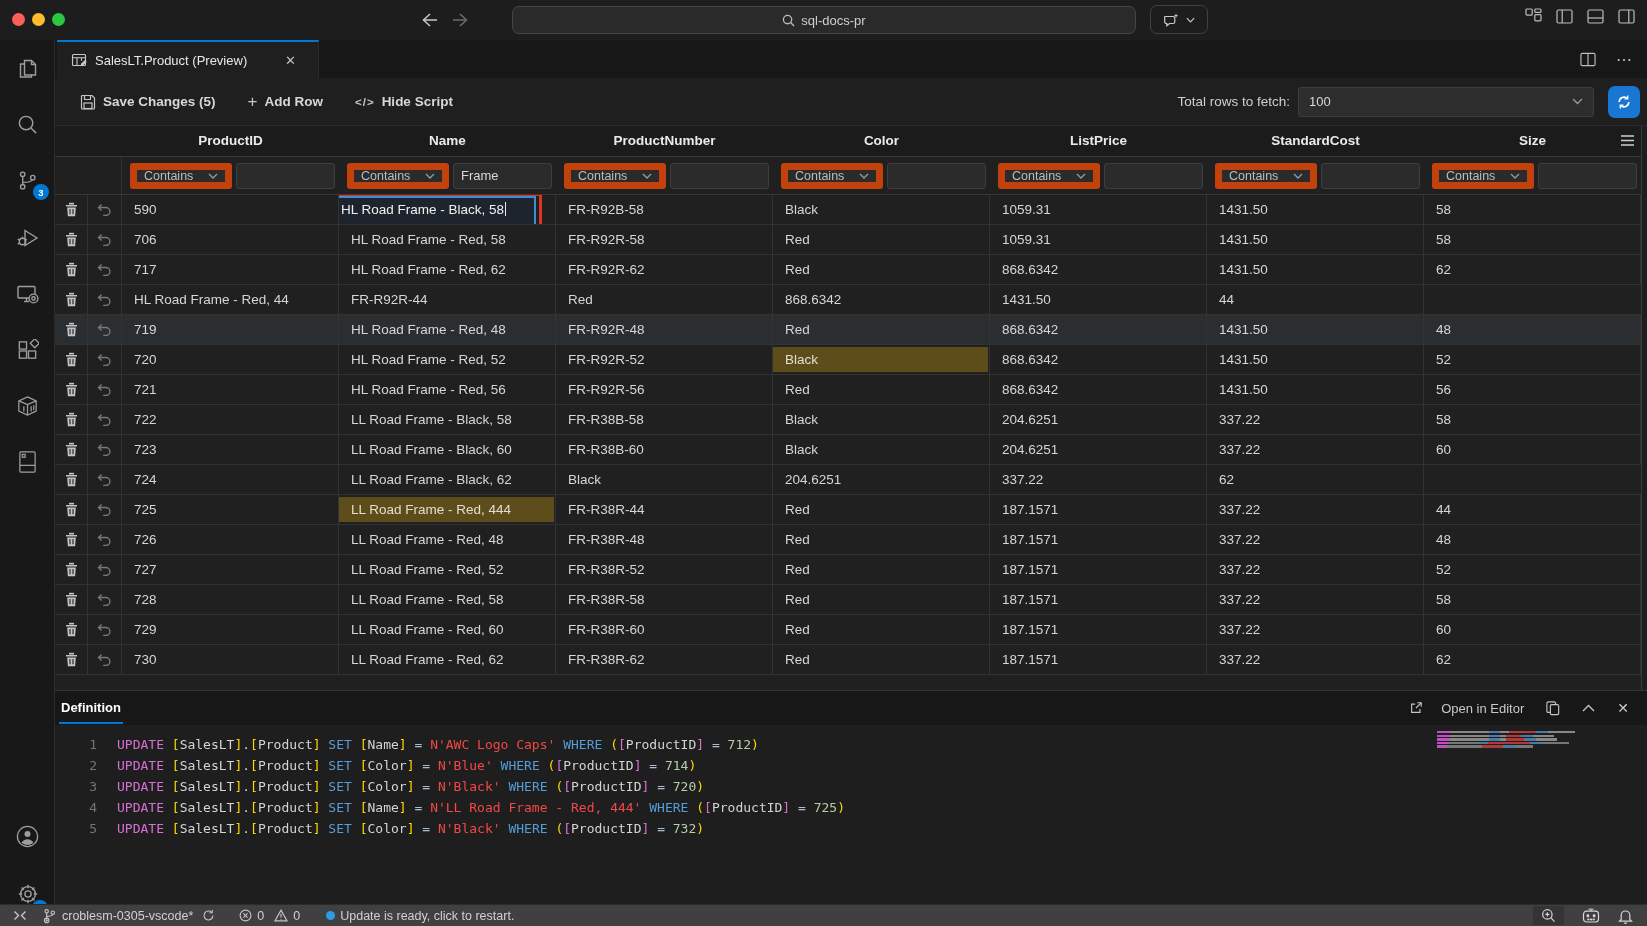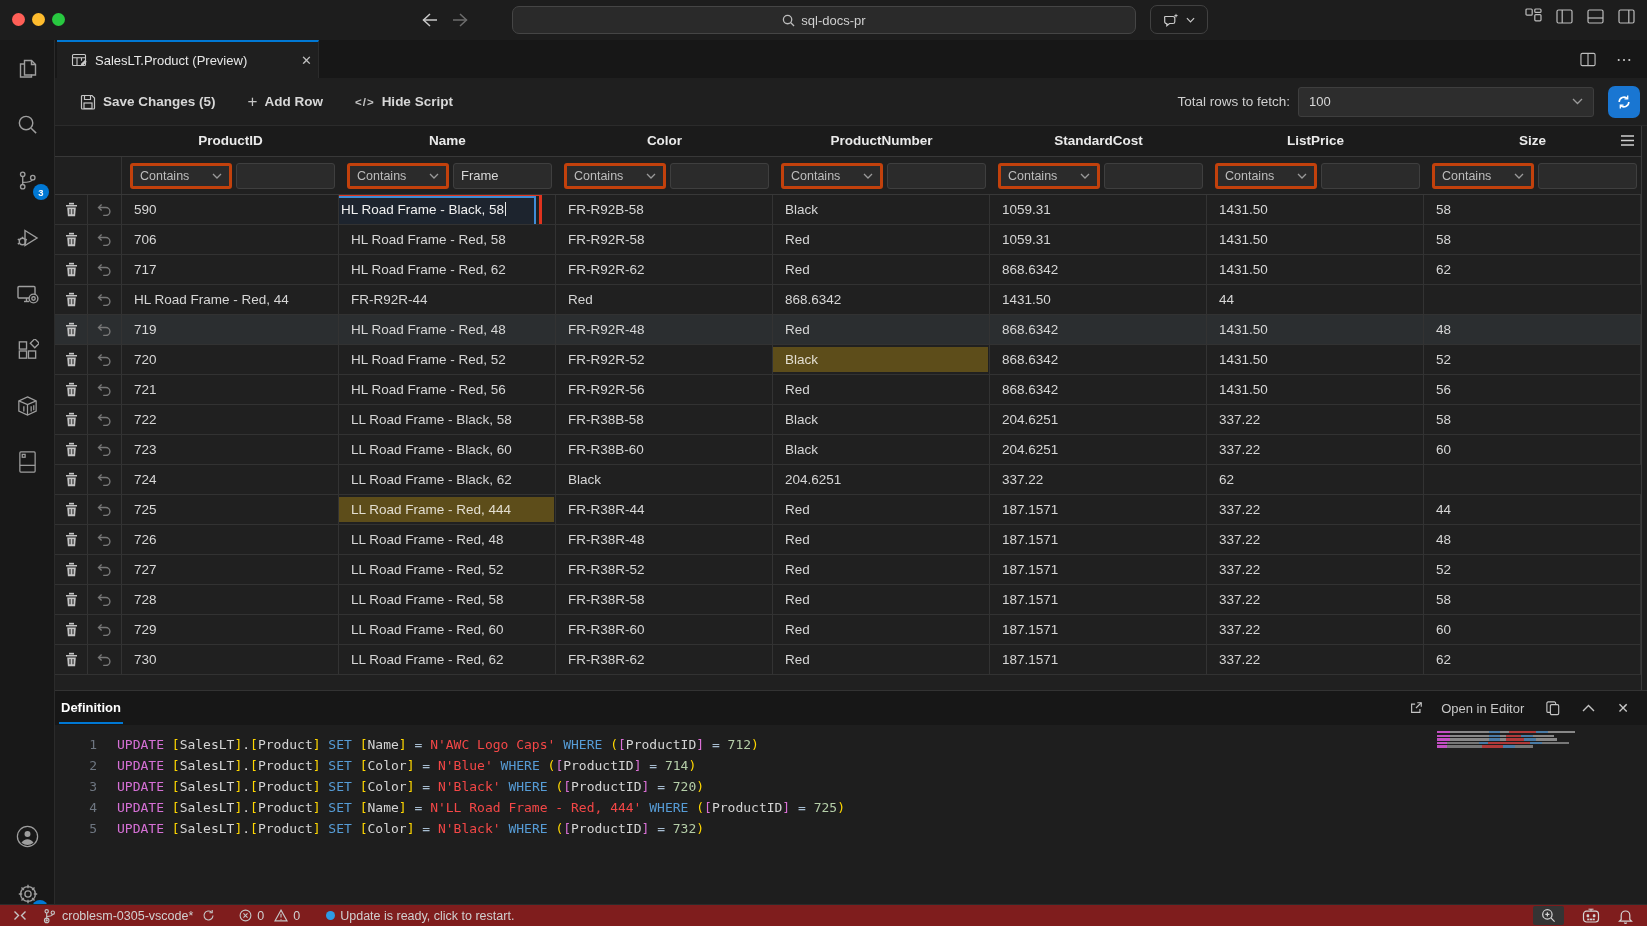--- a/index.html
+++ b/index.html
@@ -17,21 +17,21 @@
   .win-icons { position:absolute; right:12px; top:8px; display:flex; gap:14px; align-items:center; }
   .win-icons span { display:inline-flex; }
 
   
   .activitybar { position:absolute; left:0; top:40px; width:55px; height:864px; background:#181818; border-right:1px solid #2b2b2b; }
   .ab-icon { position:absolute; left:0; width:55px; height:44px; display:flex; align-items:center; justify-content:center; }
   .badge { position:absolute; background:#0078d4; color:#fff; border-radius:50%; font-size:9.5px; font-weight:700; width:16px; height:16px; display:flex; align-items:center; justify-content:center; }
 
   
   .tabstrip { position:absolute; left:55px; top:40px; width:1592px; height:38px; background:#171717; }
-  .tab { position:absolute; left:2px; top:0; width:262px; height:38px; background:#1f1f1f; border-top:2px solid var(--accent); border-right:1px solid #2b2b2b; display:flex; align-items:center; gap:8px; padding:0 6px 0 14px; font-size:13px; color:#e8e8e8; }
+  .tab { position:absolute; left:2px; top:0; width:262px; height:38px; background:#1f1f1f; border-top:2px solid var(--accent); border-right:1px solid #2b2b2b; display:flex; align-items:center; gap:8px; padding:0 22px 0 14px; font-size:13px; color:#e8e8e8; }
   .tab .close { margin-left:auto; color:#c0c0c0; font-size:13px; }
   .tabstrip-icons { position:absolute; right:14px; top:0; height:38px; display:flex; gap:20px; align-items:center; color:#c0c0c0; }
 
   .toolbar { position:absolute; left:55px; top:78px; width:1592px; height:48px; background:#1f1f1f; border-bottom:1px solid #2b2b2b; display:flex; align-items:center; font-size:13.5px; color:#d7d7d7; font-weight:600; }
   .tb-item { display:flex; align-items:center; gap:7px; margin-left:26px; }
   .tb-plus { font-size:17px; font-weight:400; color:#c5c5c5; }
   .tb-code { font-size:11.5px; font-weight:700; color:#c5c5c5; letter-spacing:1px; }
   .tb-right { margin-left:auto; display:flex; align-items:center; font-weight:400; }
   .rows-select { width:296px; height:30px; background:#2d2d2d; border:1px solid #3e3e3e; border-radius:3px; display:flex; align-items:center; padding:0 10px; margin-left:8px; color:#d8d8d8; font-size:13px; }
   .rows-select .chev { margin-left:auto; }
@@ -39,21 +39,21 @@
 
   
   .grid { position:absolute; left:55px; top:126px; width:1587px; height:564px; background:#202020; border-right:1px solid #3a3a3a; overflow:hidden; }
   .grid-header { position:relative; height:31px; background:#1b1b1b; border-bottom:1px solid #383838; display:flex; }
   .gh-spacer { width:67px; }
   .gh-col { width:217px; text-align:center; line-height:30px; font-size:13.5px; font-weight:700; color:#eaeaea; }
   .gh-menu { position:absolute; right:6px; top:8px; }
   .filter-row { height:38px; border-bottom:1px solid #383838; display:flex; }
   .f-spacer { width:67px; border-right:1px solid #333; }
   .fcol { width:217px; display:flex; align-items:center; padding:0 4px 0 8px; gap:4px; }
-  .fsel { width:102px; height:26px; background:#2b2b2b; border:3px solid #c2410c; border-radius:3px; display:flex; align-items:center; padding:0 7px; font-size:12.5px; color:#bdbdbd; }
+  .fsel { width:102px; height:26px; background:#2b2b2b; border:7px solid #c2410c; border-radius:3px; display:flex; align-items:center; padding:0 7px; font-size:12.5px; color:#bdbdbd; }
   .fsel .chev { margin-left:auto; }
   .finput { flex:1; height:26px; background:#2b2b2b; border:1px solid #3f3f3f; border-radius:3px; font-size:13px; color:#d8d8d8; padding:0 7px; line-height:24px; white-space:nowrap; overflow:hidden; }
   .rows-viewport { height:494px; overflow:hidden; }
   .grow { display:flex; height:30px; border-bottom:1px solid #323232; background:#202020; }
   .grow.selected { background:#2b2e30; }
   .act { display:flex; align-items:center; justify-content:center; border-right:1px solid #333; }
   .act.trash { width:33px; } .act.undo { width:34px; }
   .gcell { width:217px; border-right:1px solid #333; font-size:13.5px; color:#d6d6d6; line-height:29px; padding-left:12px; white-space:nowrap; overflow:hidden; position:relative; }
   .mod-cell { position:absolute; left:0; right:1px; top:2px; bottom:2px; background:var(--modified); padding-left:12px; line-height:25px; color:#e3ded0; }
   .anno-box { position:absolute; left:-11px; right:13px; top:-2px; bottom:-3px; border:3px solid var(--annotation); border-radius:2px; z-index:3; pointer-events:none; }
@@ -73,21 +73,21 @@
   .tk-id{color:#d4d4d4} .tk-op{color:#a8bed2} .tk-str{color:#f44747} .tk-num{color:#b5cea8}
   .minimap { position:absolute; right:60px; top:6px; width:150px; }
   .minimap div { height:2.4px; margin-bottom:1.2px; }
   .mm1 { background:linear-gradient(90deg,#c24fc2 0 9%,#888 9% 35%,#4a7ba6 35% 42%,#888 42% 48%,#b03a3a 48% 66%,#4a7ba6 66% 74%,#888 74% 92%,transparent 92%); }
   .mm2 { background:linear-gradient(90deg,#c24fc2 0 9%,#888 9% 35%,#4a7ba6 35% 42%,#888 42% 46%,#b03a3a 46% 56%,#4a7ba6 56% 64%,#888 64% 78%,transparent 78%); }
   .mm3 { background:linear-gradient(90deg,#c24fc2 0 9%,#888 9% 35%,#4a7ba6 35% 42%,#888 42% 46%,#b03a3a 46% 58%,#4a7ba6 58% 66%,#888 66% 80%,transparent 80%); }
   .mm4 { background:linear-gradient(90deg,#c24fc2 0 7%,#777 7% 28%,#4a7ba6 28% 34%,#b03a3a 34% 62%,#4a7ba6 62% 70%,#777 70% 88%,transparent 88%); }
   .mm5 { background:linear-gradient(90deg,#c24fc2 0 7%,#777 7% 30%,#b03a3a 30% 44%,#4a7ba6 44% 52%,#777 52% 64%,transparent 64%); }
 
   
-  .statusbar { position:absolute; left:0; top:904px; width:1647px; height:22px; background:#7f1d1d; border-top:1px solid #2b2b2b; display:flex; align-items:center; font-size:12.5px; color:#d0d0d0; }
+  .statusbar { position:absolute; left:0; top:904px; width:1647px; height:22px; background:#404040; border-top:1px solid #2b2b2b; display:flex; align-items:center; font-size:12.5px; color:#d0d0d0; }
   .sb-item { display:flex; align-items:center; gap:5px; margin-left:12px; }
   .sb-right { margin-left:auto; display:flex; align-items:center; gap:18px; margin-right:14px; }
   .sb-zoom { background:#343434; padding:2px 8px; border-radius:2px; display:flex; }
   .dot { width:9px; height:9px; border-radius:50%; background:#2e9be6; }
   svg { display:block; }
 </style>
 </head>
 <body>
 
 <div id="app">
@@ -304,24 +304,24 @@
       </div>
     </div>
   </div>
 
   <div class="grid">
     <div class="grid-header">
       <div class="gh-spacer"></div>
 
       <div class="gh-col">ProductID</div>
         <div class="gh-col">Name</div>
+        <div class="gh-col">ProductNumber</div>
         <div class="gh-col">Color</div>
-        <div class="gh-col">ProductNumber</div>
+        <div class="gh-col">ListPrice</div>
         <div class="gh-col">StandardCost</div>
-        <div class="gh-col">ListPrice</div>
         <div class="gh-col">Size</div>
         <span class="gh-menu">
           <svg width="15" height="13" viewBox="0 0 15 13" fill="none" stroke="#d0d0d0" stroke-width="1.7">
             <path d="M1 2h13M1 6.5h13M1 11h13"></path>
           </svg>
         </span>
     </div>
     <div class="filter-row">
       <div class="f-spacer"></div>
 

